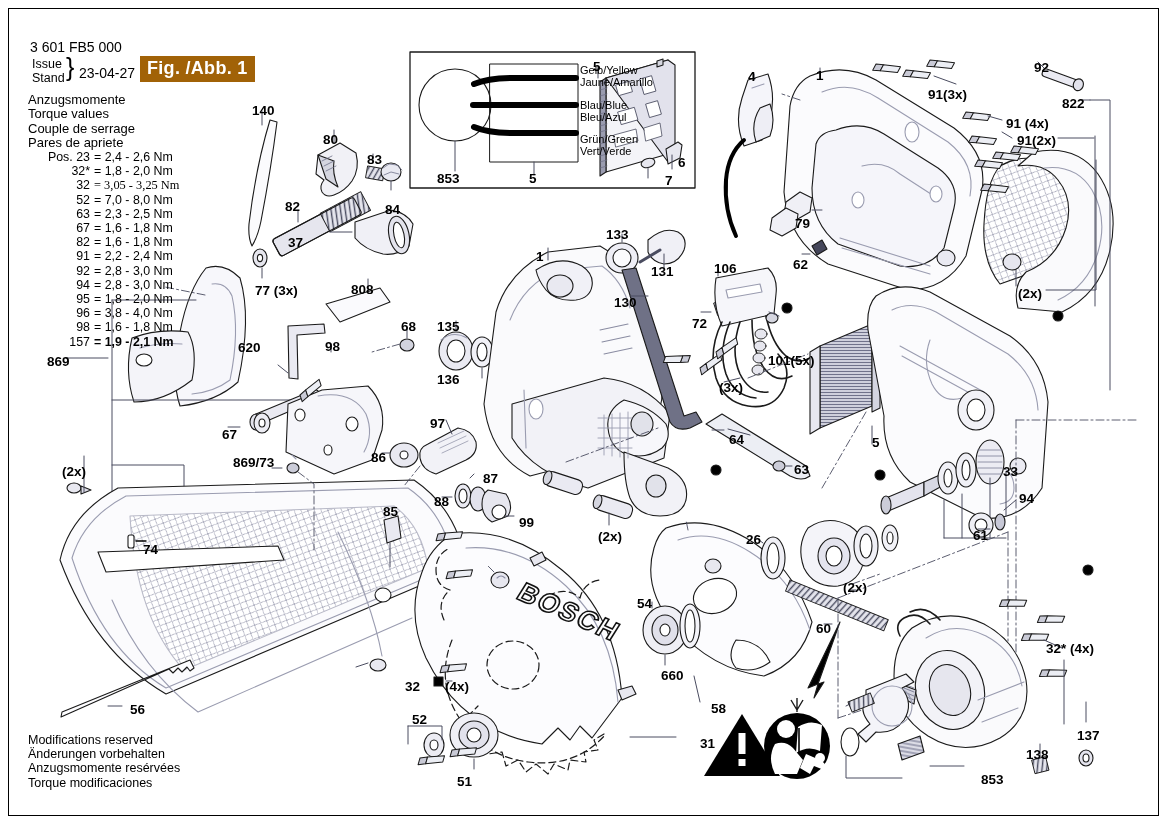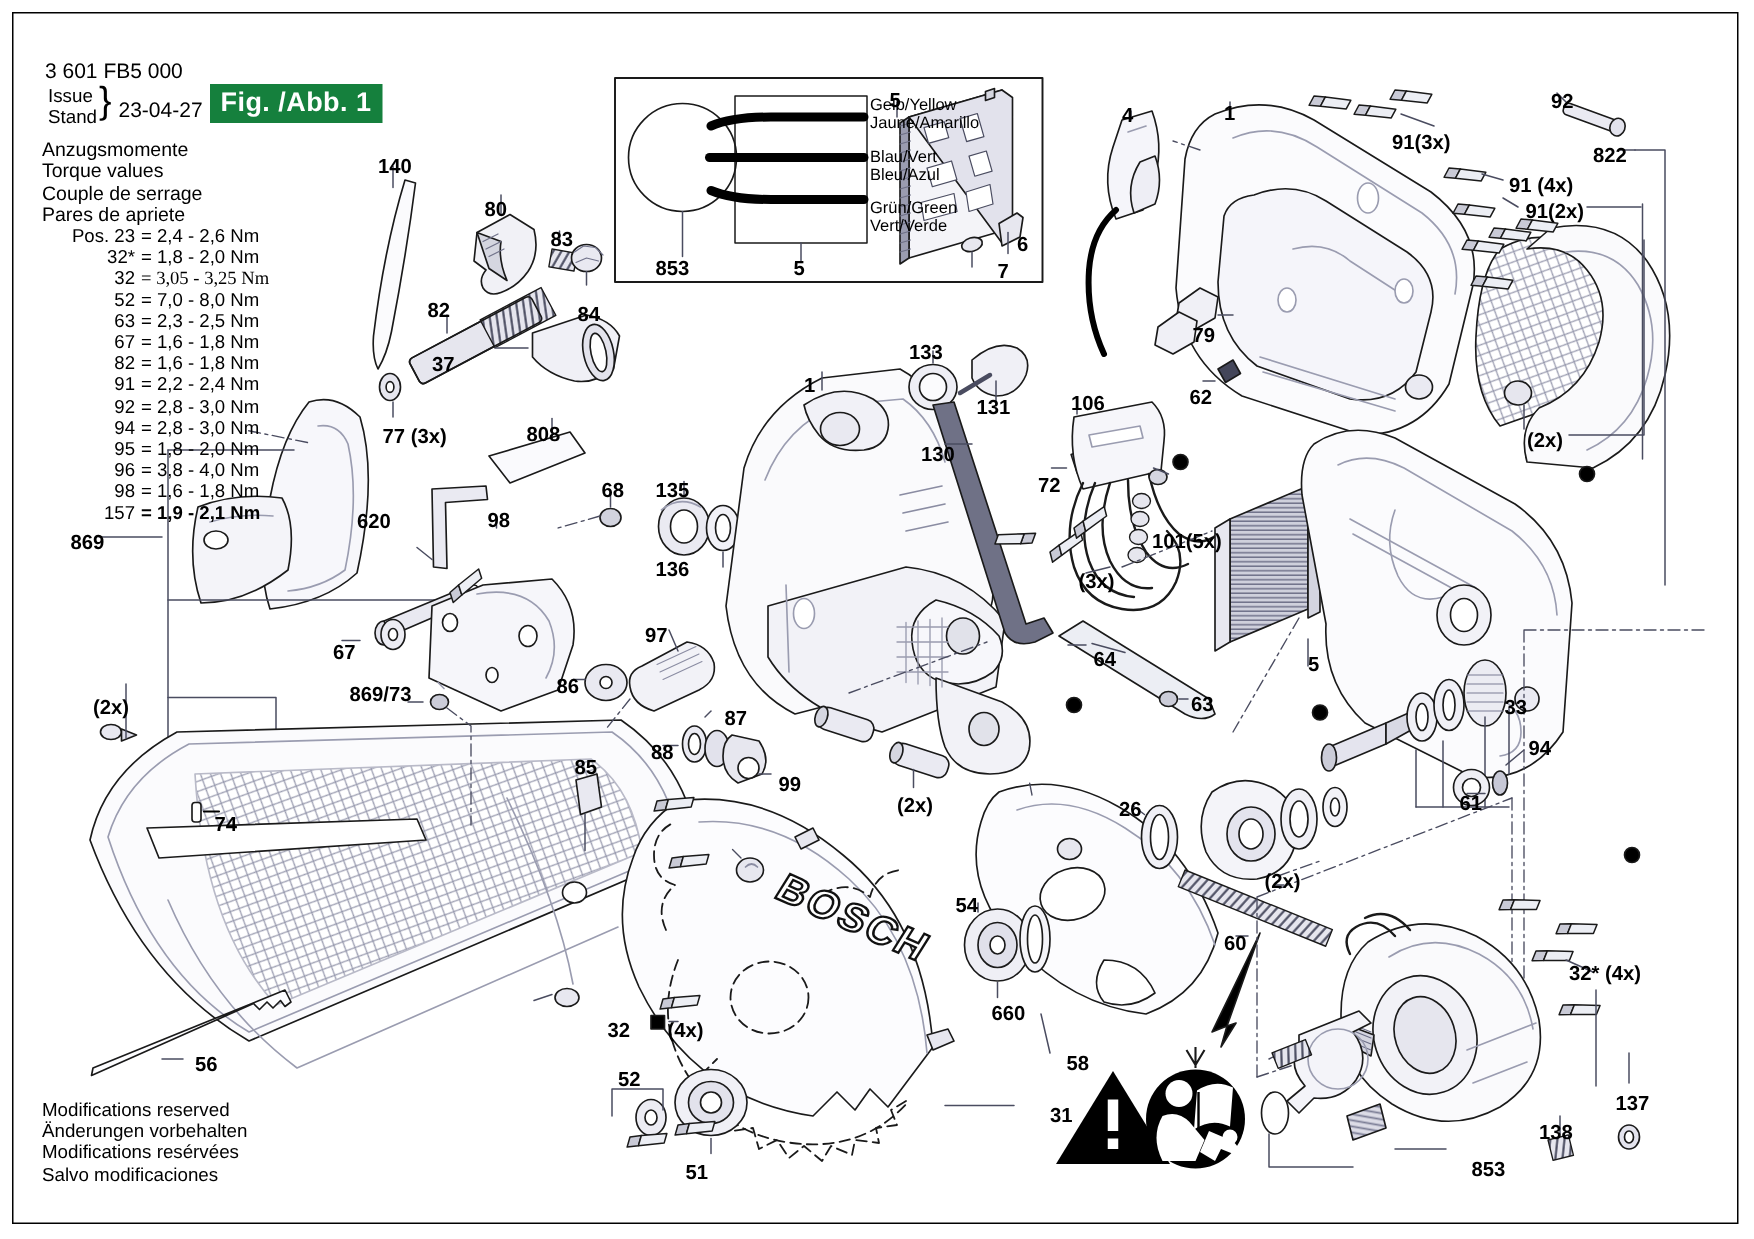--- a/index.html
+++ b/index.html
@@ -3,21 +3,21 @@
 <meta charset="utf-8">
 <title>Bosch Exploded Parts Diagram</title>
 <style>
   html,body{margin:0;padding:0;background:#fff;}
   body{width:1169px;height:826px;position:relative;overflow:hidden;
        font-family:"Liberation Sans",sans-serif;color:#000;}
   #sheet{position:absolute;left:0;top:0;width:1169px;height:826px;}
   .frame{position:absolute;left:8px;top:8px;width:1151px;height:808px;
          border:1.5px solid #000;box-sizing:border-box;}
   .lbl{position:absolute;font-weight:bold;font-size:13.5px;line-height:1;white-space:nowrap;}
-  .fig{position:absolute;background:#15803d;color:#fff;font-weight:bold;
+  .fig{position:absolute;background:#a16207;color:#fff;font-weight:bold;
        font-size:18px;padding:2px 7px 3px 7px;letter-spacing:.3px;}
   .hdr{position:absolute;font-size:13px;line-height:14px;white-space:pre;}
   svg{position:absolute;left:0;top:0;width:1169px;height:826px;overflow:visible;}
   .brace{position:absolute;font-size:25px;line-height:25px;}
 </style>
 </head>
 <body>
 
 <div id="sheet">
   <div class="frame"></div>
@@ -689,38 +689,38 @@
       <span style="display:inline-block;width:62px;text-align:right;">157</span>
       <span style="padding-left:4px;font-weight:bold;">= 1,9 - 2,1 Nm</span>
     </div>
   </div>
 
   <div style="position:absolute;left:580px;top:64px;font-size:11px;line-height:12px;">
     <div>Gelb/Yellow</div>
     <div>Jaune/Amarillo</div>
   </div>
   <div style="position:absolute;left:580px;top:99px;font-size:11px;line-height:12px;">
-    <div>Blau/Vert</div>
+    <div>Blau/Blue</div>
     <div>Bleu/Azul</div>
   </div>
   <div style="position:absolute;left:580px;top:133px;font-size:11px;line-height:12px;">
     <div>Grün/Green</div>
     <div>Vert/Verde</div>
   </div>
   <div class="lbl" style="left:437px;top:172px;">853</div>
   <div class="lbl" style="left:529px;top:172px;">5</div>
   <div class="lbl" style="left:593px;top:60px;">5</div>
   <div class="lbl" style="left:678px;top:156px;">6</div>
   <div class="lbl" style="left:665px;top:174px;">7</div>
 
   <div style="position:absolute;left:28px;top:733px;font-size:12.5px;line-height:14.2px;">
     <div>Modifications reserved</div>
     <div>Änderungen vorbehalten</div>
-    <div>Modifications resérvées</div>
-    <div>Salvo modificaciones</div>
+    <div>Anzugsmomente resérvées</div>
+    <div>Torque modificaciones</div>
   </div>
 
   <div id="callout-layer">
       <div class="lbl" style="left: 252px; top: 104px;">140</div>
       <div class="lbl" style="left: 323px; top: 133px;">80</div>
       <div class="lbl" style="left: 367px; top: 153px;">83</div>
       <div class="lbl" style="left: 385px; top: 203px;">84</div>
       <div class="lbl" style="left: 285px; top: 200px;">82</div>
       <div class="lbl" style="left: 255px; top: 284px;">77 (3x)</div>
       <div class="lbl" style="left: 288px; top: 236px;">37</div>

